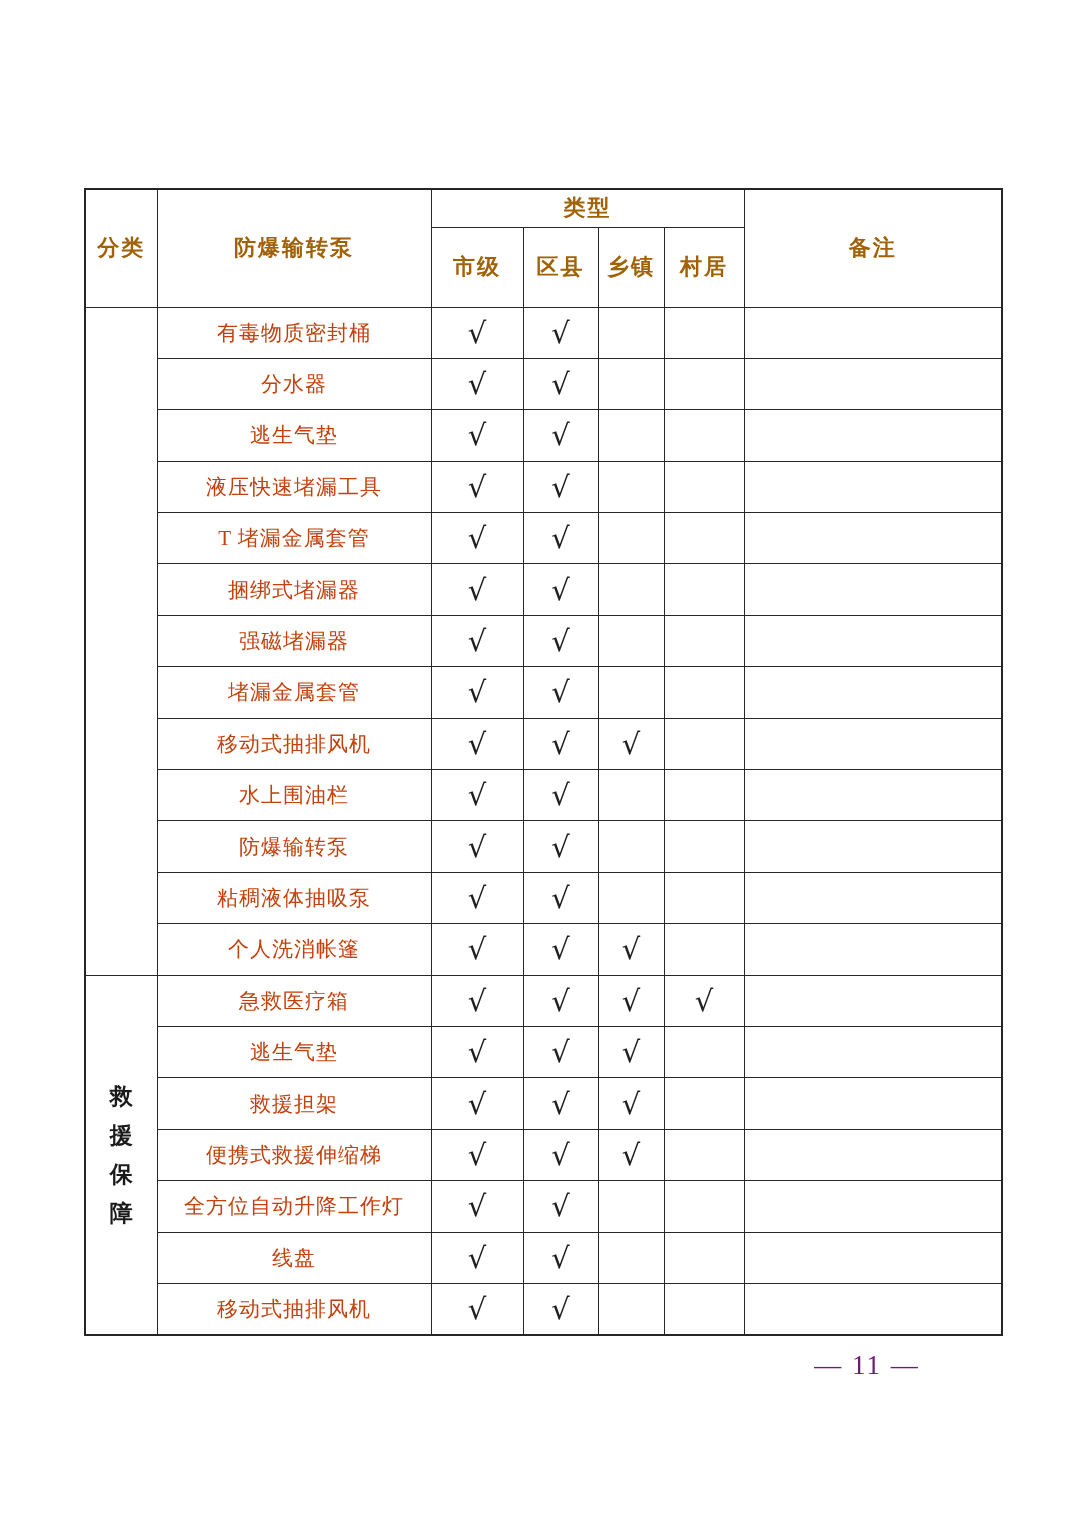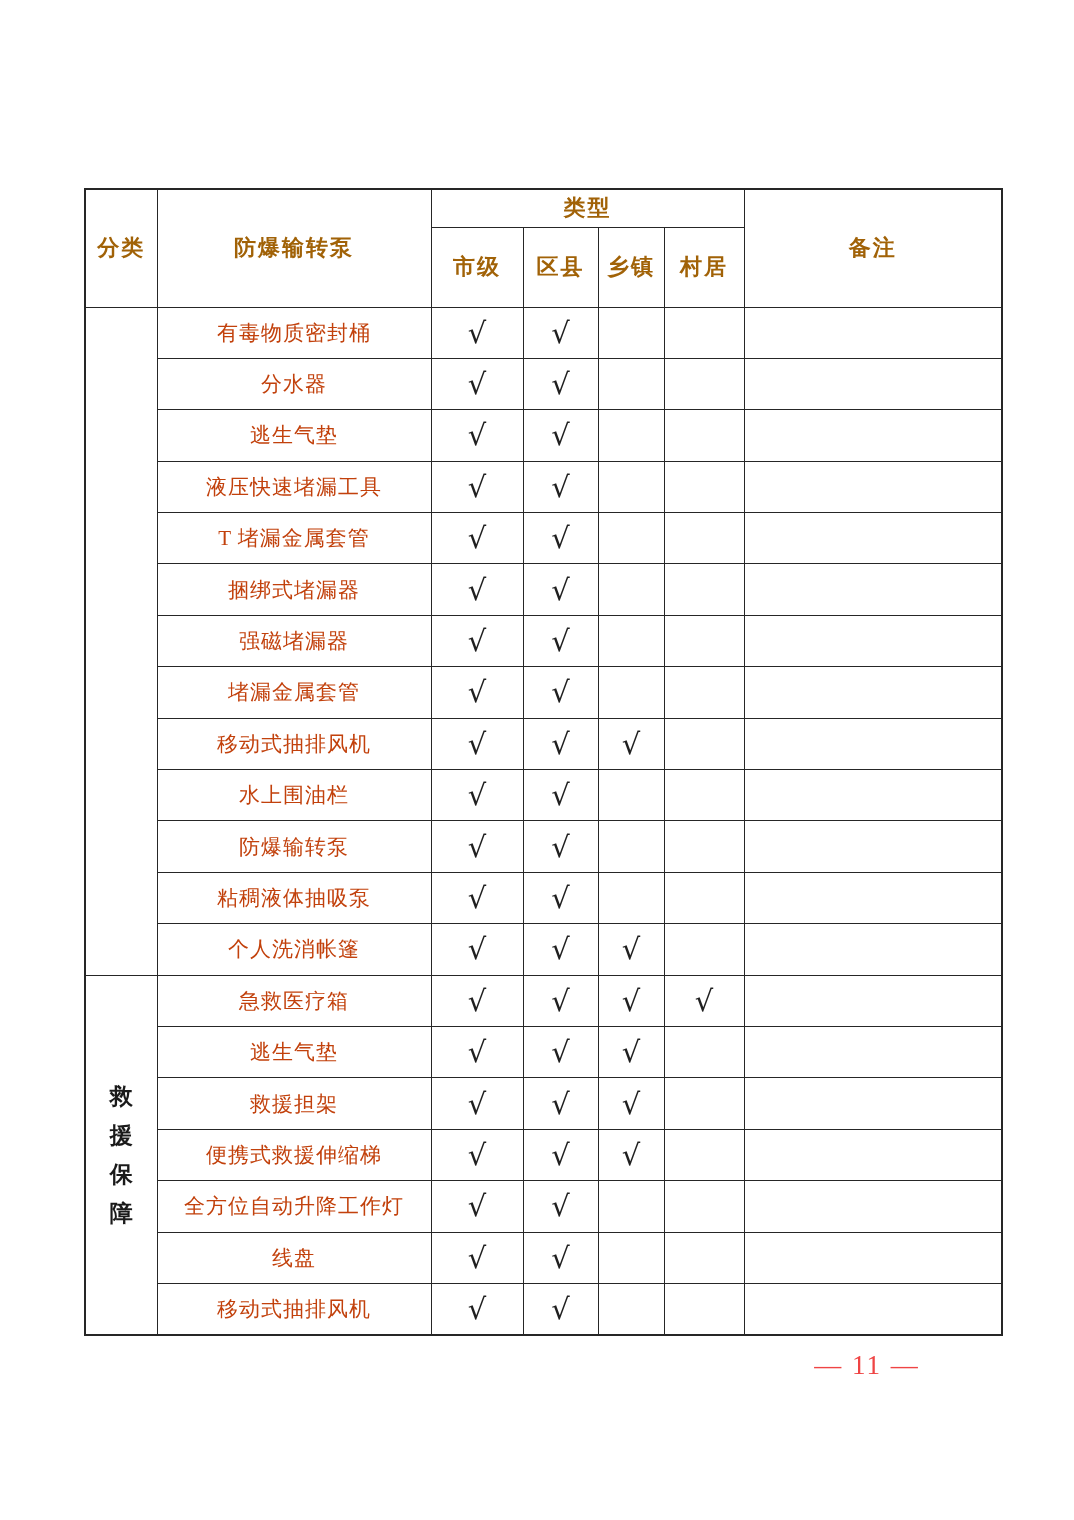--- a/index.html
+++ b/index.html
@@ -69,21 +69,21 @@
     background: #ffffff;
   }
   .page-number {
     position: absolute;
     left: 787px;
     top: 1350px;
     width: 160px;
     text-align: center;
     font-family: "Liberation Serif", serif;
     font-size: 27px;
-    color: #ef4444;
+    color: #701a75;
     letter-spacing: 2px;
   }
 </style>
 </head>
 <body>
 
 <div class="page">
 
   <table class="supplies-table">
     <colgroup>

